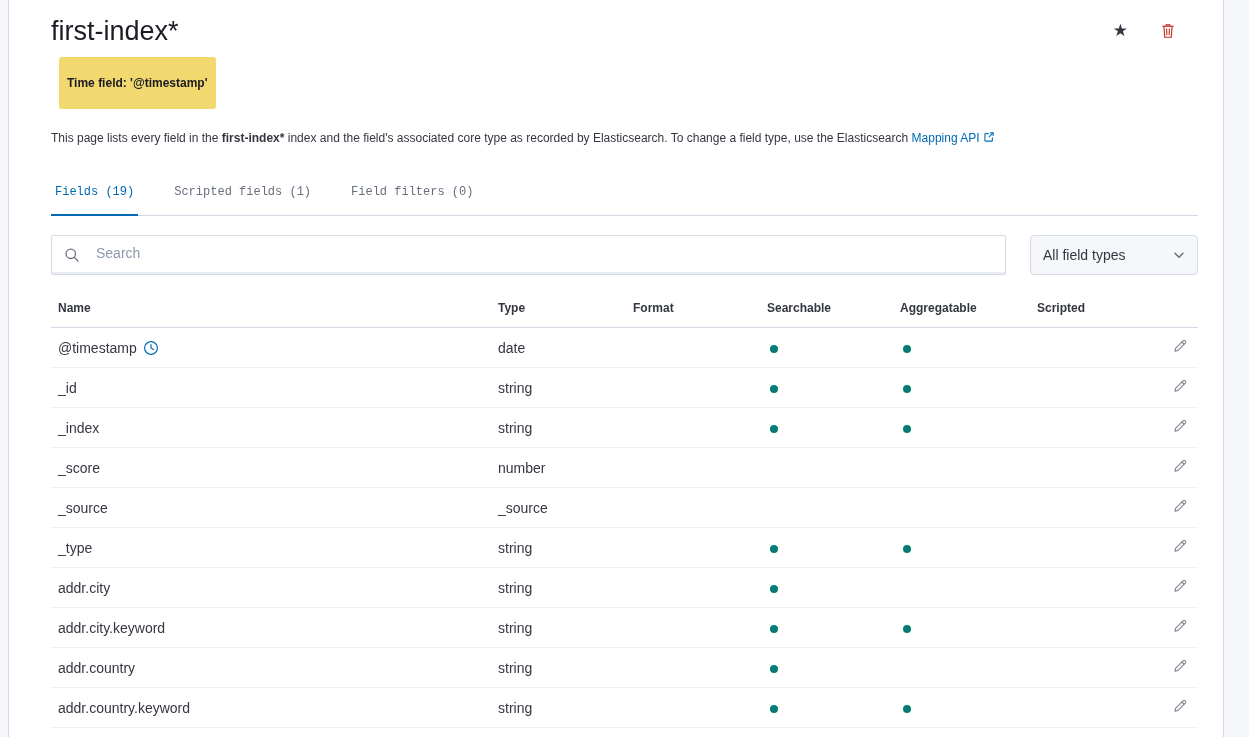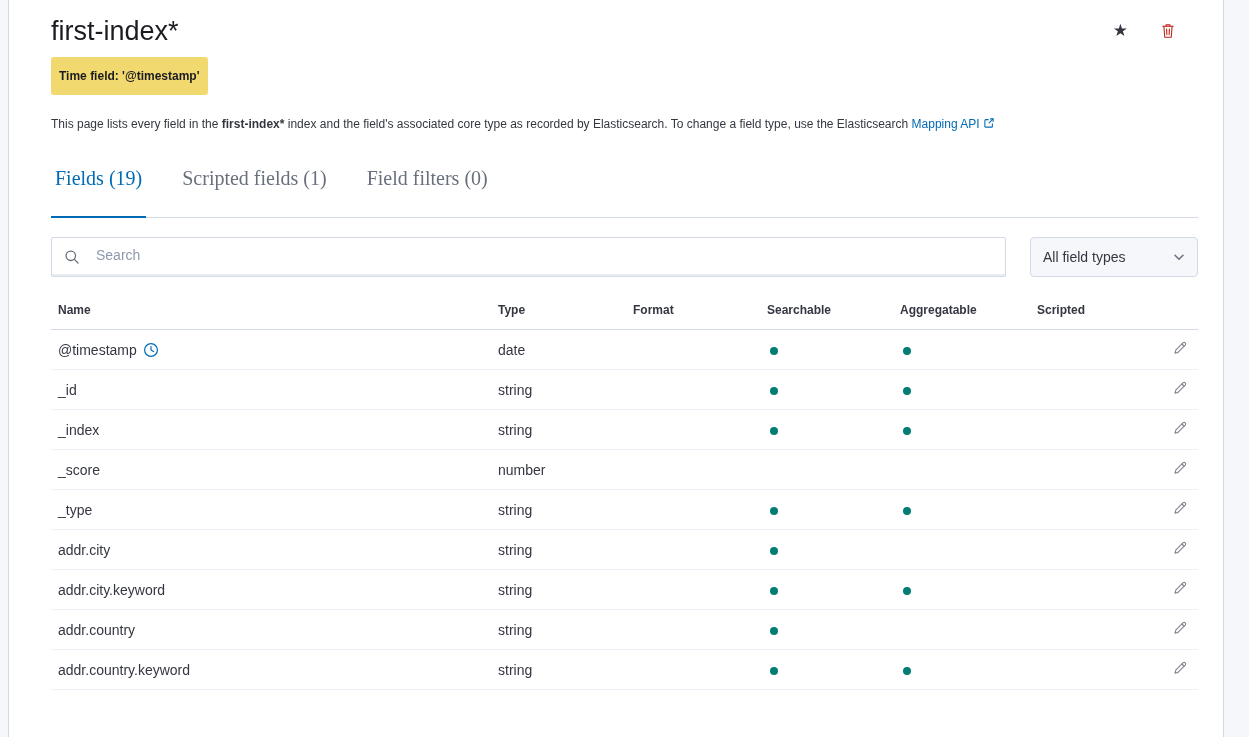--- a/index.html
+++ b/index.html
@@ -31,32 +31,32 @@
   .title-row{display:flex;align-items:center;}
   .page-title{flex:1;font-size:27px;font-weight:400;color:#1a1c21;margin:0;line-height:34px;letter-spacing:0;}
   .header-actions{display:flex;align-items:center;gap:32px;padding-right:22px;}
   .icon-btn{background:none;border:none;padding:0;cursor:pointer;line-height:0;display:inline-flex;align-items:center;}
   .star-glyph{font-size:17px;color:#343741;line-height:16px;}
   .trash-svg{color:var(--danger);}
   .badge{
     display:inline-block;margin-top:9px;
     background:var(--badge);color:#1a1c21;
     font-size:12px;font-weight:600;
-    padding:12px 8px;border-radius:3px;line-height:14px;
+    padding:19px 8px;border-radius:3px;line-height:14px;margin-left:8px;
   }
   .description{margin:17px 0 0 0;font-size:12px;line-height:24px;color:var(--text);max-width:1150px;}
   .description b{font-weight:700;}
   .link{color:var(--accent);text-decoration:none;cursor:pointer;}
   .ext-icon{vertical-align:-1px;margin-left:3px;color:var(--accent);}
   
   .tabs{margin-top:23px;border-bottom:1px solid var(--border);display:flex;gap:32px;}
   .tab{
     background:none;border:none;cursor:pointer;
-    font-family:Liberation Serif, serif;font-size:20px;color:var(--subtle);
-    padding:9px 4px 28px 4px;line-height:20px;
+    font-family:Liberation Mono, monospace;font-size:12px;color:var(--subtle);
+    padding:9px 4px 12px 4px;line-height:20px;
     border-bottom:2px solid transparent;margin-bottom:-1px;
   }
   .tab.active{color:var(--accent);border-bottom-color:var(--accent);}
   
   .toolbar{margin-top:19px;display:flex;gap:24px;}
   .search-wrap{flex:1;position:relative;}
   .search-input{
     width:100%;height:40px;
     border:1px solid var(--border);border-radius:2px;
     background:#fff;
@@ -232,20 +232,36 @@
     <td class="cell-edit">
       <button class="icon-btn">
         <svg class="pencil" width="16" height="16" viewBox="0 0 16 16" fill="none" stroke="currentColor" stroke-width="1.1" stroke-linecap="round" stroke-linejoin="round">
           <path d="M3 13.2l.75-3.1 7.2-7.2a1.6 1.6 0 0 1 2.26 2.26l-7.2 7.2L3 13.2z"></path>
           <path d="M9.9 4l2.25 2.25"></path>
         </svg>
       </button>
     </td>
   </tr>
 
+  <tr>
+    <td class="cell-name"><span>_source</span></td>
+    <td>_source</td>
+    <td></td>
+    <td></td>
+    <td></td>
+    <td></td>
+    <td class="cell-edit">
+      <button class="icon-btn">
+        <svg class="pencil" width="16" height="16" viewBox="0 0 16 16" fill="none" stroke="currentColor" stroke-width="1.1" stroke-linecap="round" stroke-linejoin="round">
+          <path d="M3 13.2l.75-3.1 7.2-7.2a1.6 1.6 0 0 1 2.26 2.26l-7.2 7.2L3 13.2z"></path>
+          <path d="M9.9 4l2.25 2.25"></path>
+        </svg>
+      </button>
+    </td>
+  </tr>
 
   <tr>
     <td class="cell-name"><span>_type</span></td>
     <td>string</td>
     <td></td>
     <td><span class="dot"></span></td>
     <td><span class="dot"></span></td>
     <td></td>
     <td class="cell-edit">
       <button class="icon-btn">

